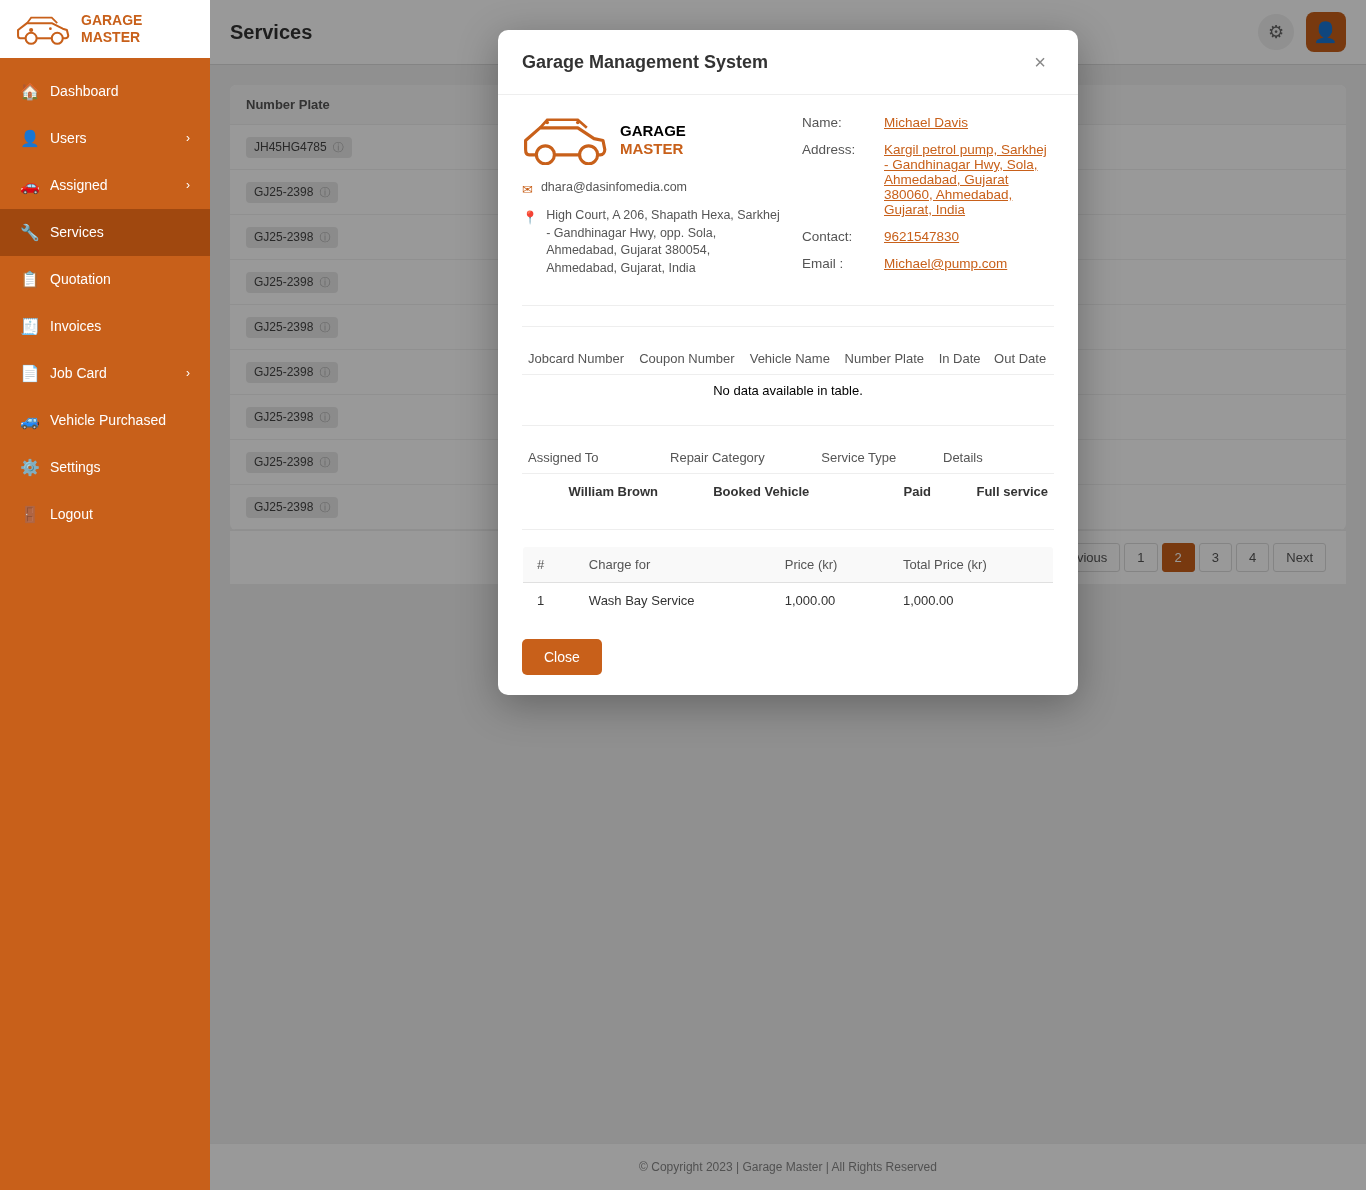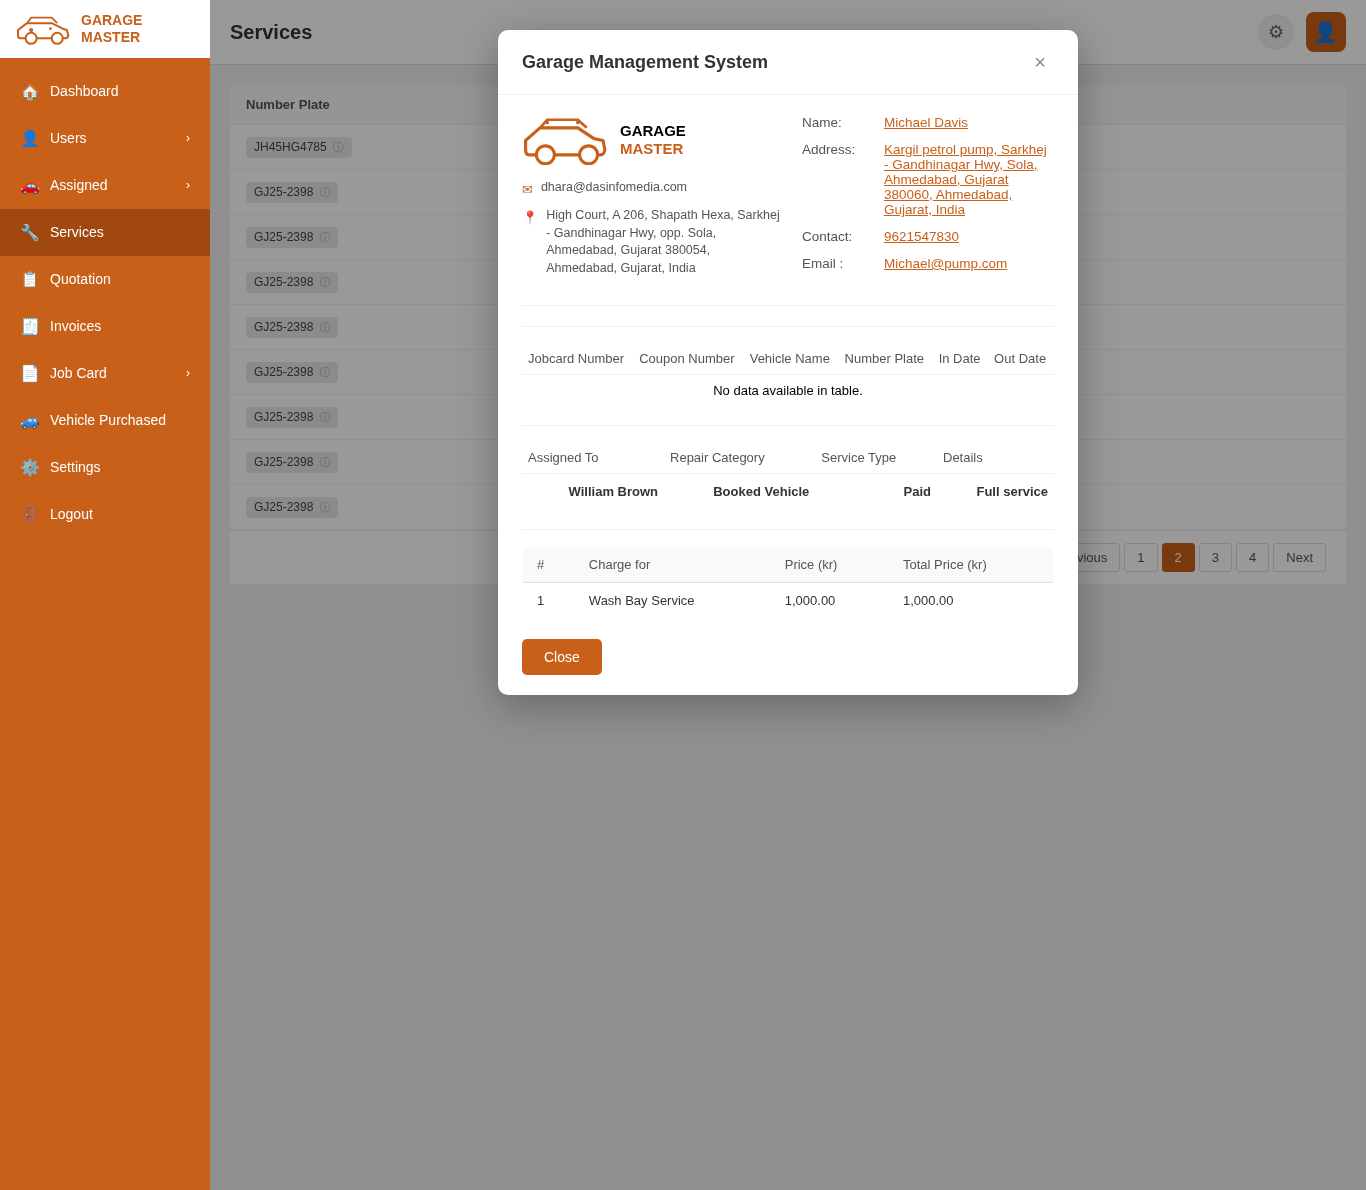--- a/index.html
+++ b/index.html
@@ -632,13 +632,16 @@
           </tbody>
         </table>
 
         
         <button class="btn-close-modal">Close</button>
 
       </div>
     </div>
   </div>
 
+  <div class="footer">
+    <span>© Copyright 2023 | Garage Master | All Rights Reserved</span>
+  </div>
 </div>
 
 </body></html>

